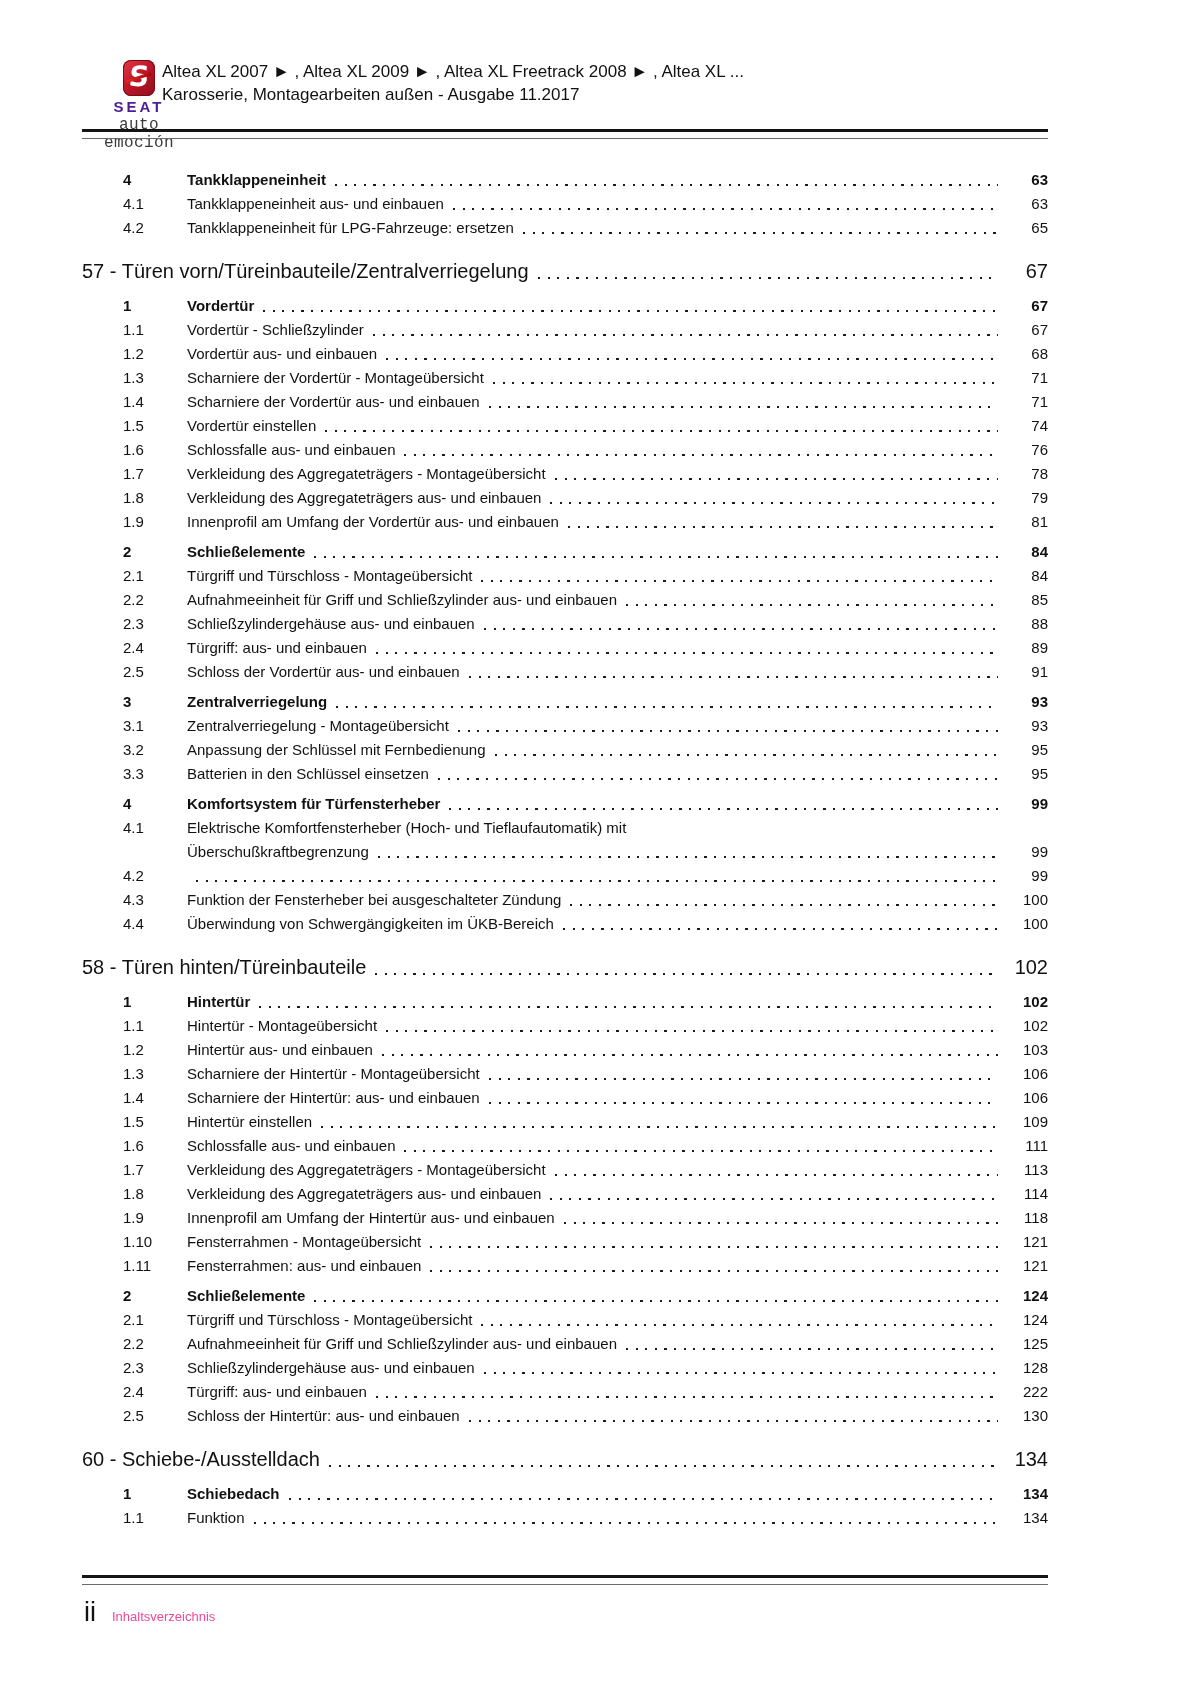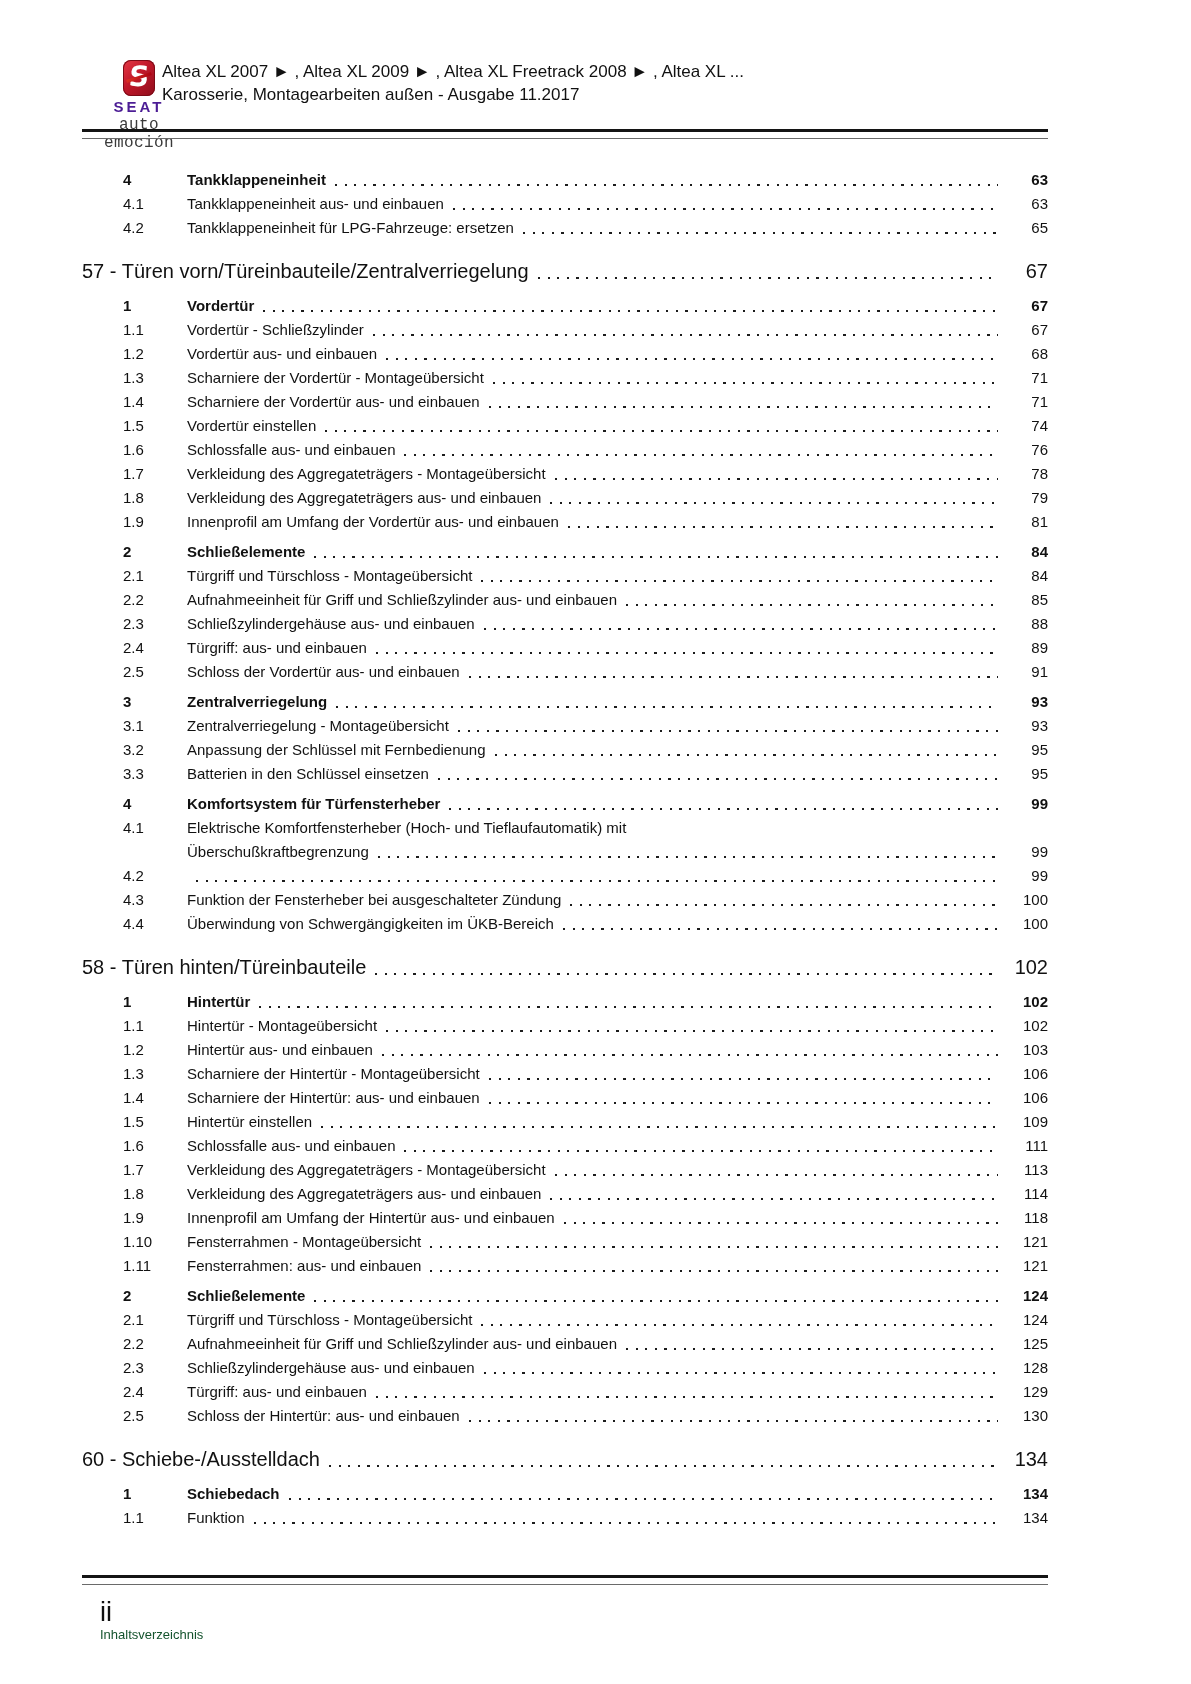--- a/index.html
+++ b/index.html
@@ -43,23 +43,23 @@
   .title{flex:none;white-space:nowrap;}
   .dots{flex:1 1 auto;position:relative;min-width:18px;}
   .dots::after{
     content:"";position:absolute;left:9px;right:4px;bottom:6px;height:2.2px;
     background-image:repeating-linear-gradient(90deg,#1c1c1c 0 2.2px,transparent 2.2px 9.6px);
   }
   .hrow .dots::after{bottom:7px;}
   .pg{flex:none;width:46px;text-align:right;white-space:nowrap;}
   .cont-indent{flex:none;width:64px;}
   .footer{position:absolute;top:1575px;left:82px;width:966px;}
-  .footer-row{display:flex;align-items:baseline;margin-top:12px;padding-left:2px;flex-direction:column;}
+  .footer-row{display:flex;align-items:baseline;margin-top:12px;padding-left:2px;}
   .footer-roman{font-size:27px;line-height:30px;}
-  .footer-label{font-size:13px;margin-left:16px;color:#14532d;}
+  .footer-label{font-size:13px;margin-left:16px;color:#ec4899;}
 </style>
 </head>
 <body>
 
 <div class="header">
   <div class="logo-block">
     <div class="logo-mark">
       <div class="s">S</div>
       <div class="slash"></div>
     </div>
@@ -354,21 +354,21 @@
       <div class="erow">
         <div class="num">2.3</div>
         <div class="title">Schließzylindergehäuse aus- und einbauen</div>
         <div class="dots"></div>
         <div class="pg">128</div>
       </div>
       <div class="erow">
         <div class="num">2.4</div>
         <div class="title">Türgriff: aus- und einbauen</div>
         <div class="dots"></div>
-        <div class="pg">129</div>
+        <div class="pg">222</div>
       </div>
       <div class="erow">
         <div class="num">2.5</div>
         <div class="title">Schloss der Hintertür: aus- und einbauen</div>
         <div class="dots"></div>
         <div class="pg">130</div>
       </div>
     </div>
     <div class="toc-group">
       <div class="hrow">

